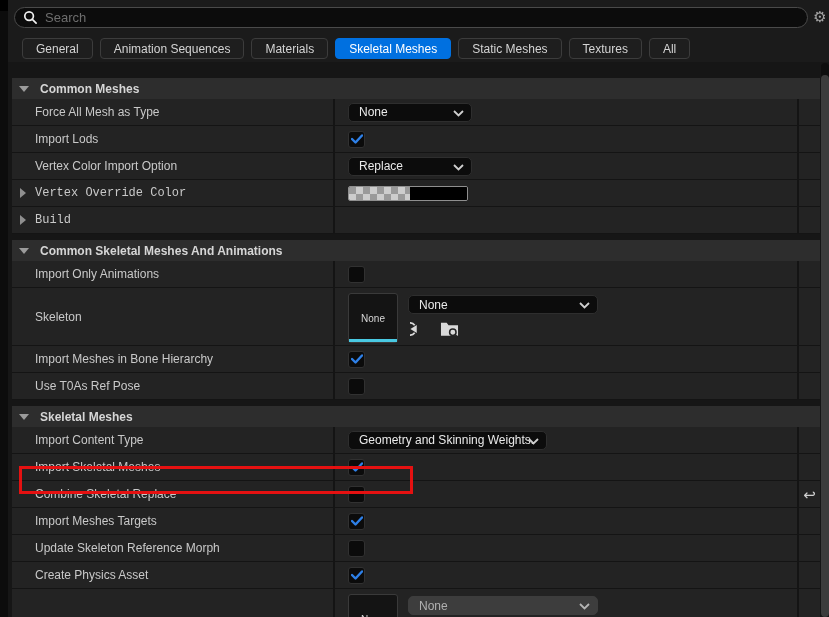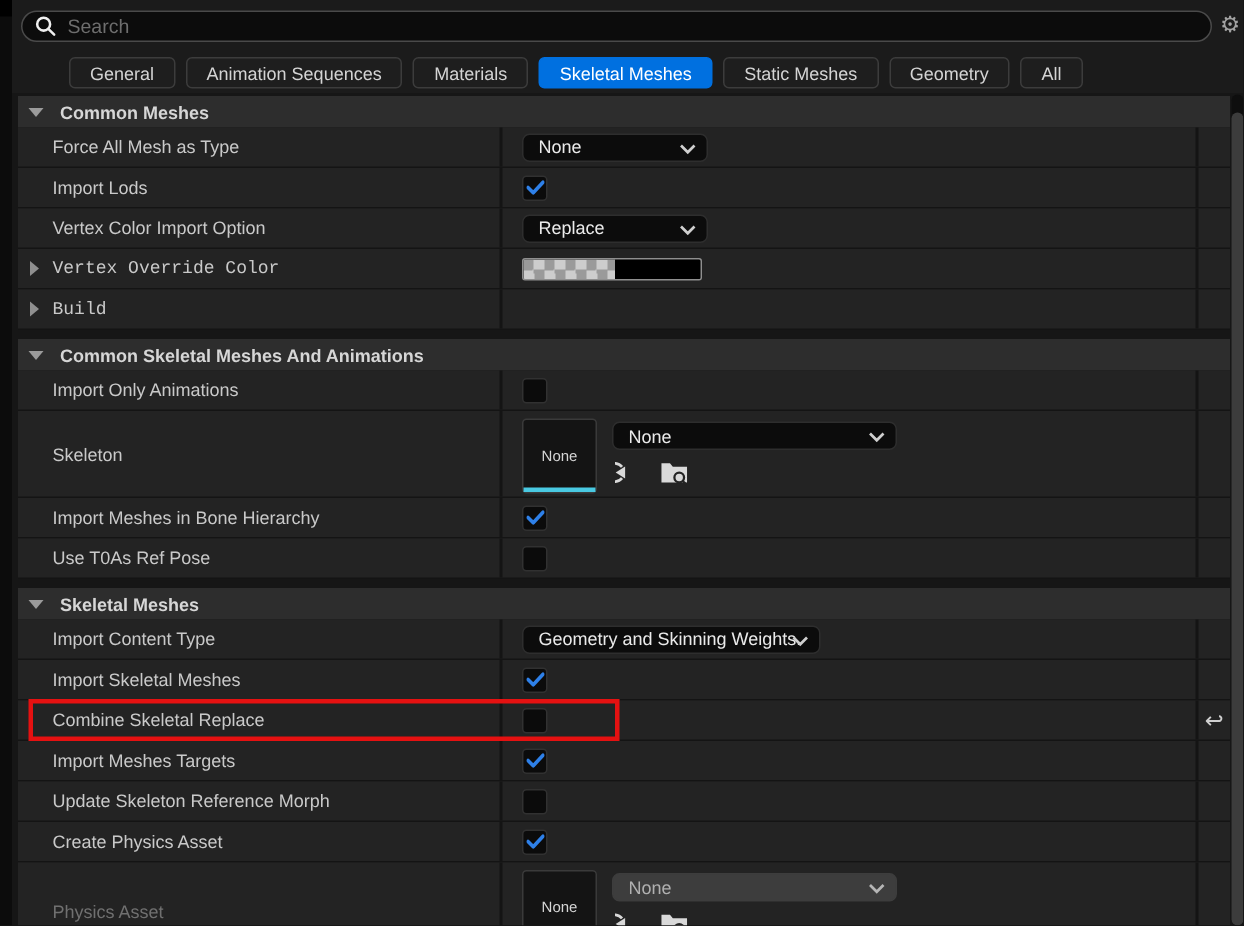--- a/index.html
+++ b/index.html
@@ -25,36 +25,36 @@
   .search-bar input {
     flex:1; background:transparent; border:none; outline:none;
     color:#fca5a5; font-size:13px; font-family:inherit;
   }
   .search-bar input::placeholder { color:#6e6e6e; }
   .gear-btn {
     position:absolute; left:811px; top:7px; width:18px; height:20px;
     color:#a2a2a2; font-size:15px; line-height:20px; text-align:center; cursor:pointer; z-index:6;
   }
 
-  .tabs { position:absolute; left:22px; top:38px; display:flex; gap:7px; z-index:6;margin-left:24px; }
+  .tabs { position:absolute; left:22px; top:38px; display:flex; gap:7px; z-index:6; }
   .tab {
     height:21px; display:flex; align-items:center; padding:0 13px;
     background:#1e1e1e; border:1px solid #3c3c3c; border-radius:4px;
     color:#d4d4d4; font-size:12px; white-space:nowrap; cursor:pointer;
   }
   .tab.active { background:#0070e0; border-color:#0070e0; color:#fff; }
 
   
   .panel { position:absolute; left:12px; top:62px; width:808px; z-index:2; }
 
   .section-header {
     height:21px; background:#2d2d2d; display:flex; align-items:center;
     padding-left:7px; gap:11px; cursor:pointer;
   }
-  .section-header.gap-sm { margin-top:2px; }
+  .section-header.gap-sm { margin-top:16px; }
   .section-header.gap-md { margin-top:6px; }
   .section-title { font-size:12px; font-weight:bold; color:#d6d6d6; }
 
   .tri-down { width:0; height:0; border-left:5px solid transparent; border-right:5px solid transparent; border-top:6px solid #9b9b9b; }
   .tri-right { width:0; height:0; border-top:5px solid transparent; border-bottom:5px solid transparent; border-left:6px solid #8f8f8f; }
 
   .row { height:27px; display:flex; background:#232323; border-bottom:1px solid #141414; }
   .row.tall { height:58px; }
   .row.tall-cut { height:66px; }
   .row-label {
@@ -140,21 +140,21 @@
     <input type="text" placeholder="Search" style="">
   </div>
   <div class="gear-btn">⚙</div>
 
   <div class="tabs">
     <div class="tab">General</div>
     <div class="tab">Animation Sequences</div>
     <div class="tab">Materials</div>
     <div class="tab active">Skeletal Meshes</div>
     <div class="tab">Static Meshes</div>
-    <div class="tab">Geometry</div>
+    <div class="tab">Textures</div>
     <div class="tab">All</div>
   </div>
 
   <div class="panel">
 
     <div class="section-header gap-sm">
       <span class="tri-down"></span>
       <span class="section-title">Common Meshes</span>
     </div>
 

